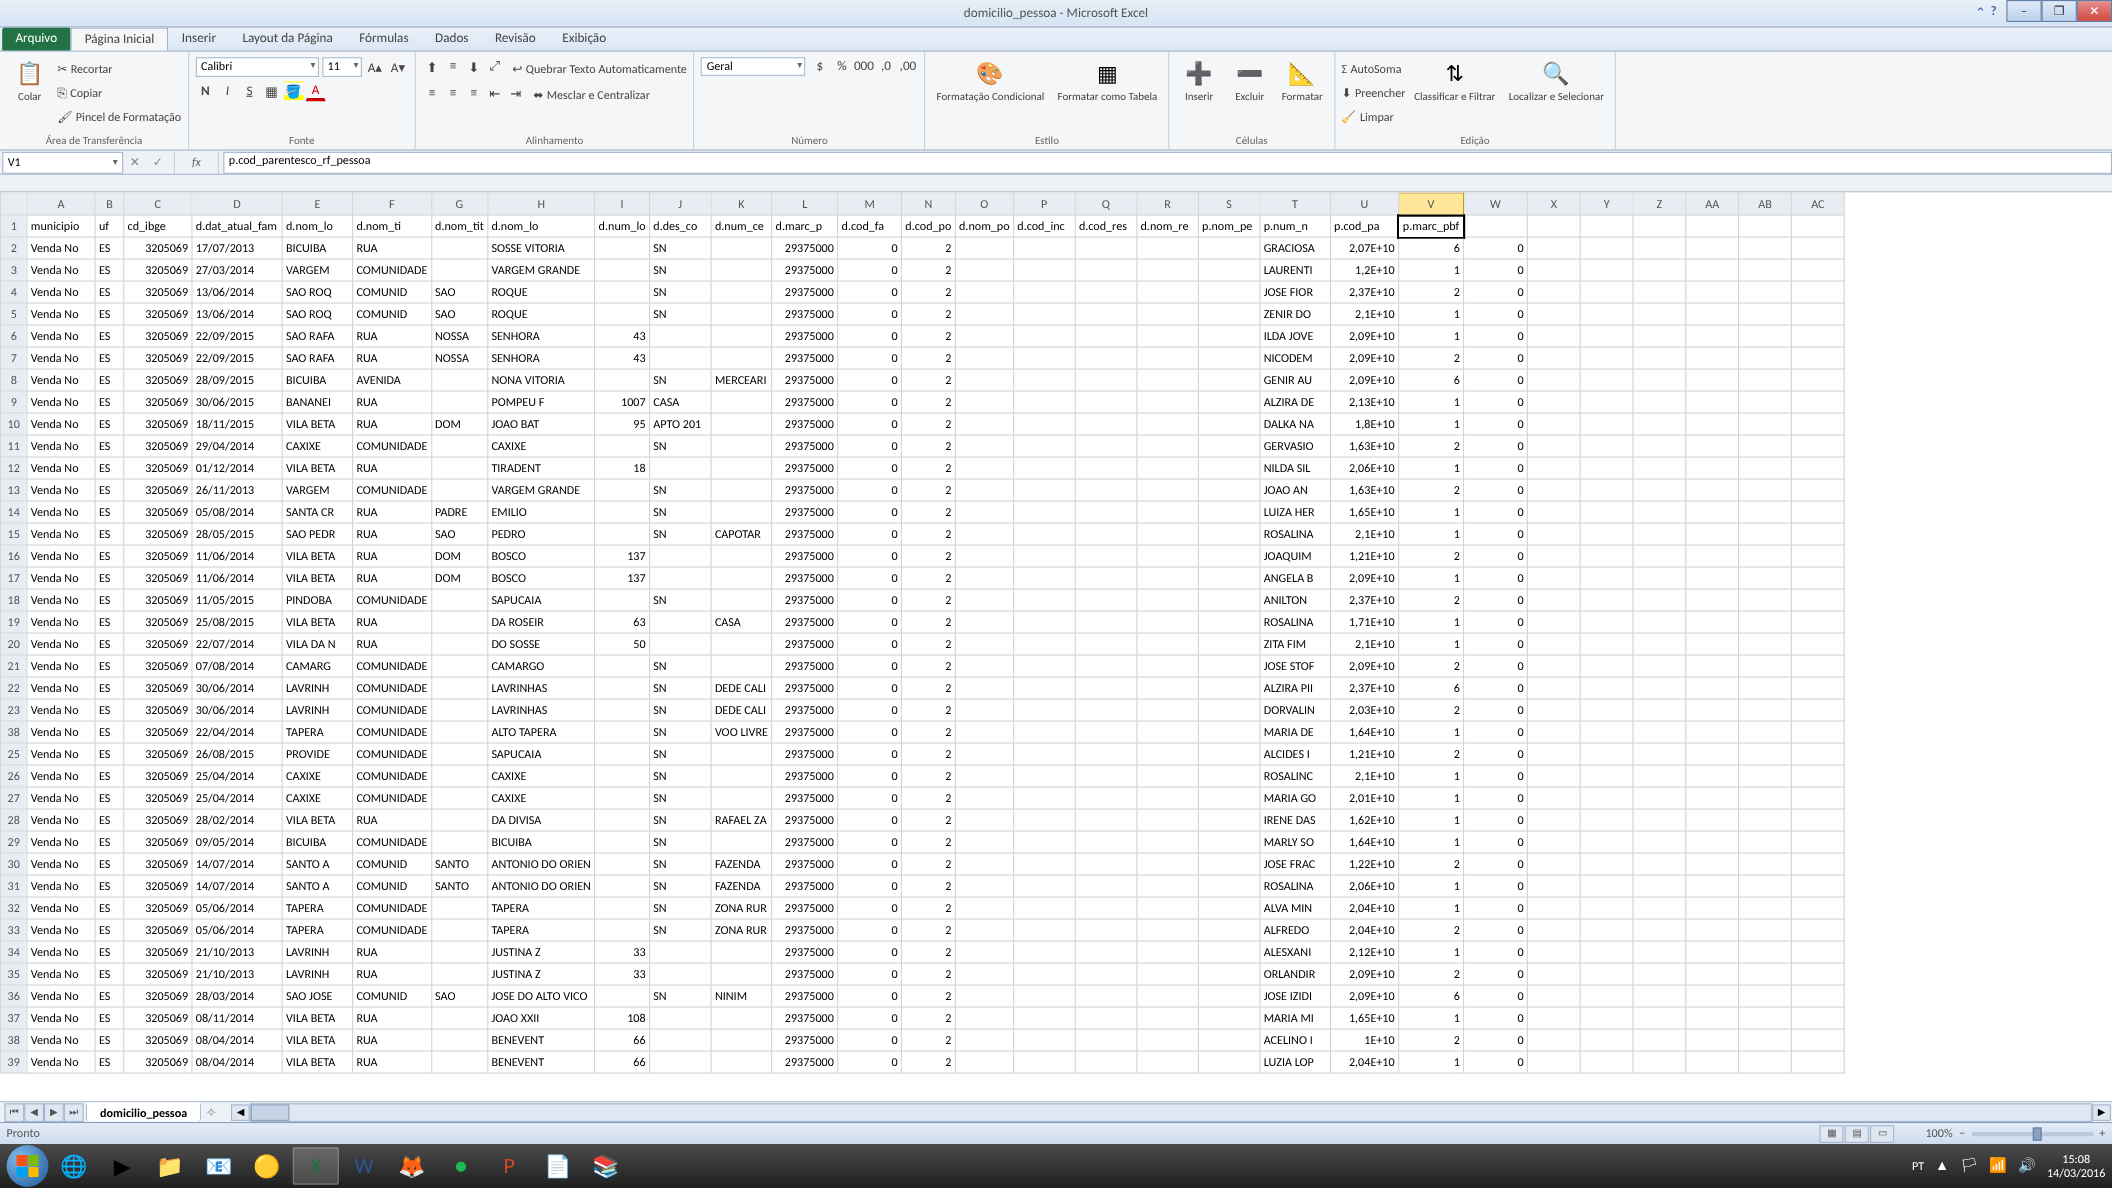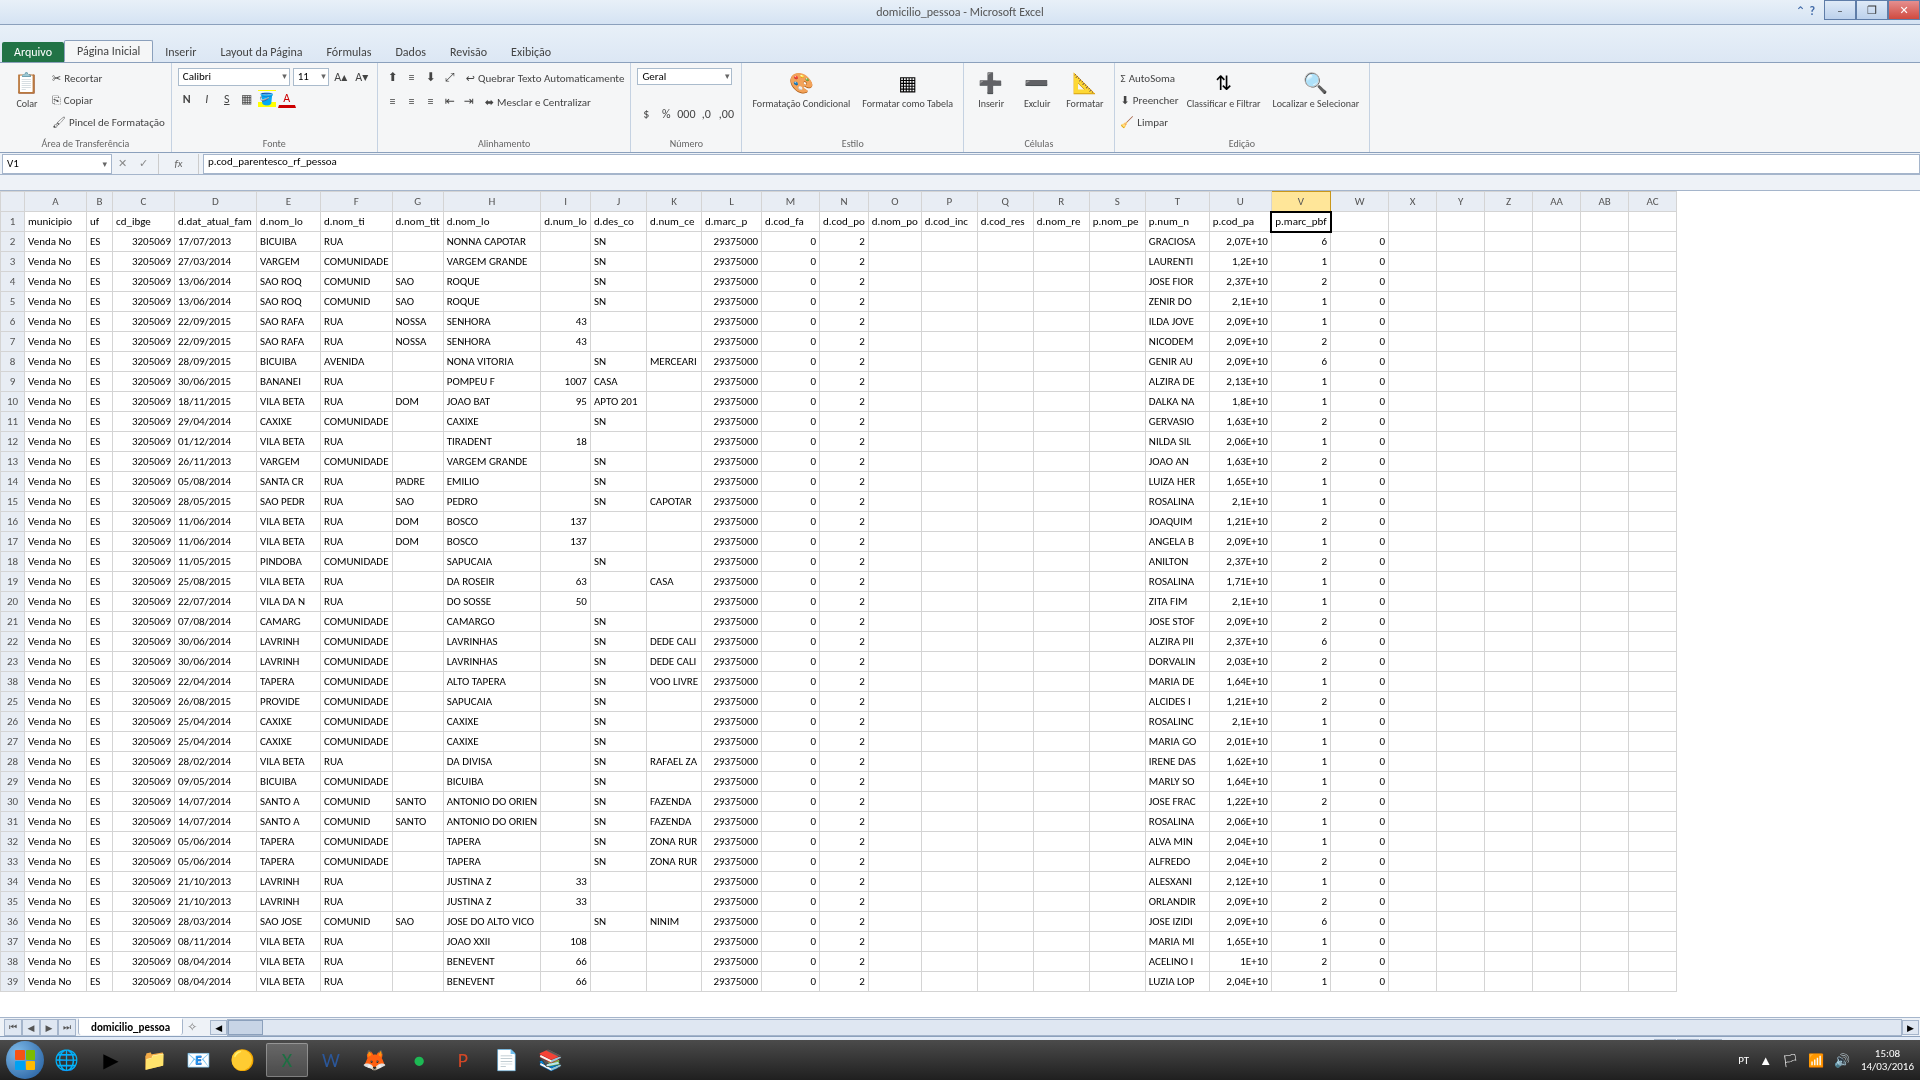--- a/index.html
+++ b/index.html
@@ -5,21 +5,21 @@
 *{box-sizing:border-box;margin:0;padding:0;font-family:Calibri,Arial,sans-serif;}
 body{font-size:11px;background:#fff;overflow:hidden;width:1920px;height:1080px;position:relative;}
 
 .titlebar{height:25px;background:linear-gradient(#e8f0f8,#d5e3f3);display:flex;align-items:center;justify-content:center;position:relative;border-bottom:1px solid #8ba0bc;}
 .titlebar-text{color:#555;font-size:12px;}
 .win-controls{position:absolute;right:0;top:0;display:flex;}
 .win-btn{width:32px;height:20px;display:flex;align-items:center;justify-content:center;border:1px solid #5f7da8;background:linear-gradient(#dfeaf7,#bcd1ec);color:#333;font-size:11px;}
 .win-close{background:linear-gradient(#e58f8f,#d04a3f);color:#fff;}
 .help-controls{position:absolute;right:105px;top:4px;display:flex;gap:4px;color:#436ba8;font-size:12px;}
 
-.tabs{height:38px;background:linear-gradient(#e8f0f8,#dce7f4);display:flex;align-items:flex-end;border-bottom:1px solid #8ba0bc;padding-left:2px;}
+.tabs{height:22px;background:linear-gradient(#e8f0f8,#dce7f4);display:flex;border-bottom:1px solid #8ba0bc;padding-left:2px;}
 .file-tab{background:#217346;color:#fff;padding:3px 12px;font-size:12px;border-radius:2px 2px 0 0;}
 .tab{padding:3px 12px;font-size:12px;color:#444;cursor:pointer;}
 .tab.active{background:#f5f6f7;border:1px solid #8ba0bc;border-bottom:1px solid #f5f6f7;border-radius:2px 2px 0 0;}
 
 .ribbon{height:90px;background:#f5f6f7;border-bottom:1px solid #8ba0bc;display:flex;}
 .group{border-right:1px solid #c5d2e2;padding:3px 6px 0;display:flex;flex-direction:column;justify-content:space-between;height:100%;}
 .group-label{text-align:center;font-size:10px;color:#666;padding-bottom:2px;}
 .group-body{flex:1;display:flex;align-items:flex-start;gap:4px;padding-top:2px;}
 .big-btn{display:flex;flex-direction:column;align-items:center;justify-content:center;gap:2px;padding:2px 4px;min-width:42px;}
 .big-icon{width:26px;height:26px;display:flex;align-items:center;justify-content:center;font-size:20px;}
@@ -190,21 +190,21 @@
         <div class="small-row" style="margin-left:6px">
             <span>⬌</span>
             <span>Mesclar e Centralizar</span>
           </div>
       </div>
     </div>
     <div class="group-label">Alinhamento</div>
   </div>
 
   <div class="group">
-    <div class="group-body" style="flex-direction:column;gap:20px">
+    <div class="group-body" style="flex-direction:row;gap:4px">
       <div class="font-sel" style="width:95px">Geral</div>
       <div style="display:flex;gap:2px">
         <span class="btn-ico">$</span>
         <span class="btn-ico">%</span>
         <span class="btn-ico">000</span>
         <span class="btn-ico">,0</span>
         <span class="btn-ico">,00</span>
       </div>
     </div>
     <div class="group-label">Número</div>
@@ -354,21 +354,21 @@
         </tr>
         <tr>
           <th class="rowh">2</th>
           <td class="col-A ">Venda No</td>
           <td class="col-B ">ES</td>
           <td class="col-C num">3205069</td>
           <td class="col-D ">17/07/2013</td>
           <td class="col-E ">BICUIBA</td>
           <td class="col-F ">RUA</td>
           <td class="col-G "></td>
-          <td class="col-H ">NONNA CAPOTAR</td>
+          <td class="col-H ">SOSSE VITORIA</td>
           <td class="col-I num"></td>
           <td class="col-J ">SN</td>
           <td class="col-K "></td>
           <td class="col-L num">29375000</td>
           <td class="col-M num">0</td>
           <td class="col-N num">2</td>
           <td class="col-O "></td>
           <td class="col-P "></td>
           <td class="col-Q "></td>
           <td class="col-R "></td>

